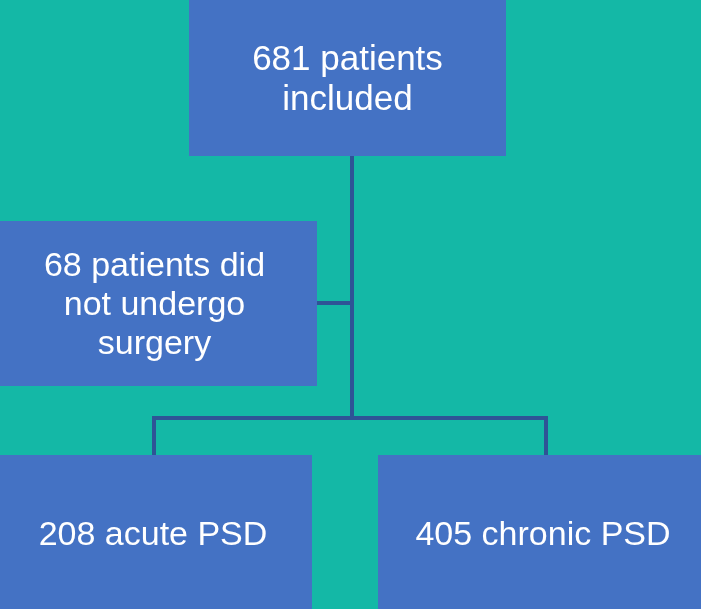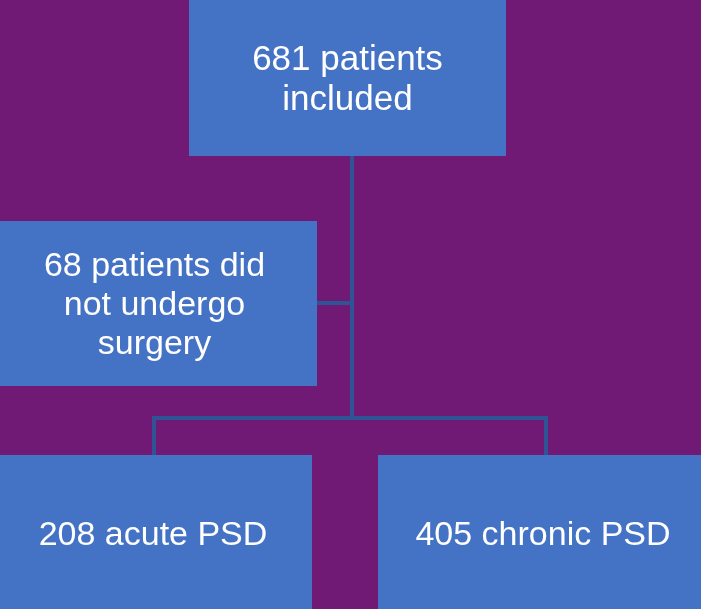--- a/index.html
+++ b/index.html
@@ -10,21 +10,21 @@
   body {
     width: 701px;
     height: 609px;
     font-family: "Liberation Sans", sans-serif;
   }
   .canvas {
     position: relative;
     width: 701px;
     height: 609px;
     overflow: hidden;
-    background: #701a75;
+    background: #14b8a6;
   }
   .node {
     position: absolute;
     background: #4472C4;
     color: #ffffff;
     display: flex;
     align-items: center;
     justify-content: center;
     text-align: center;
     line-height: 1.15;

